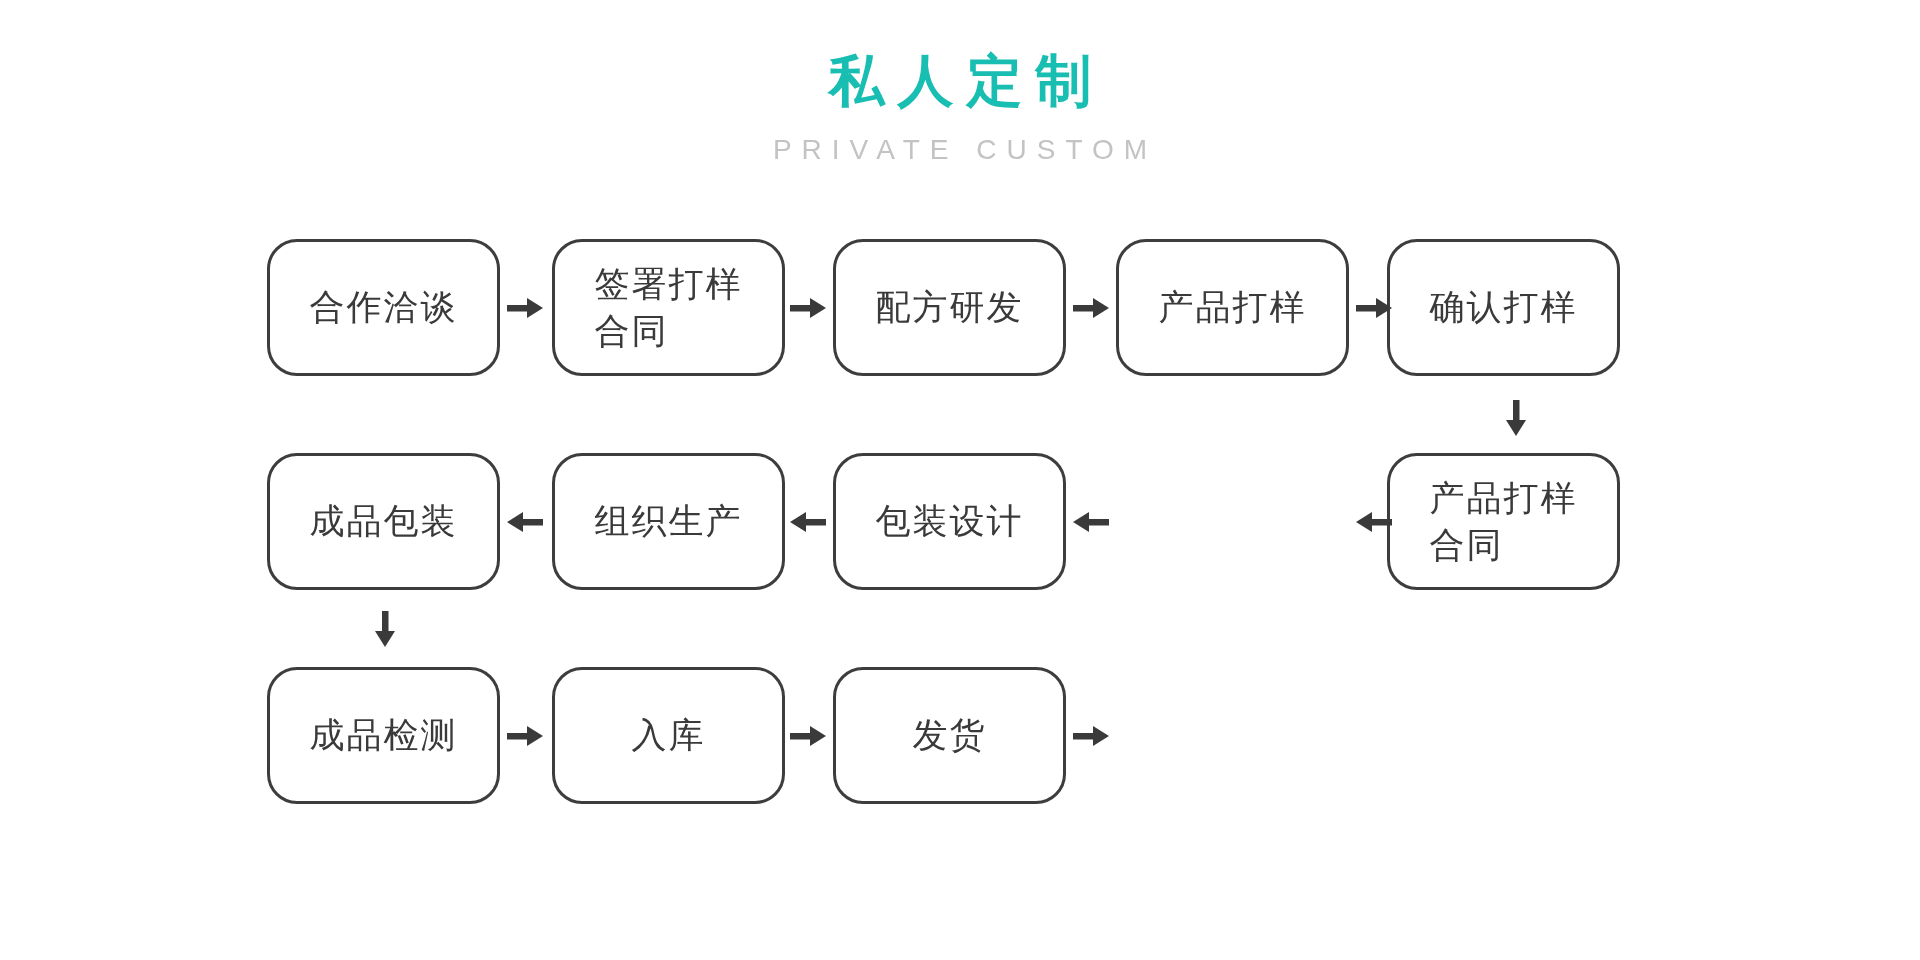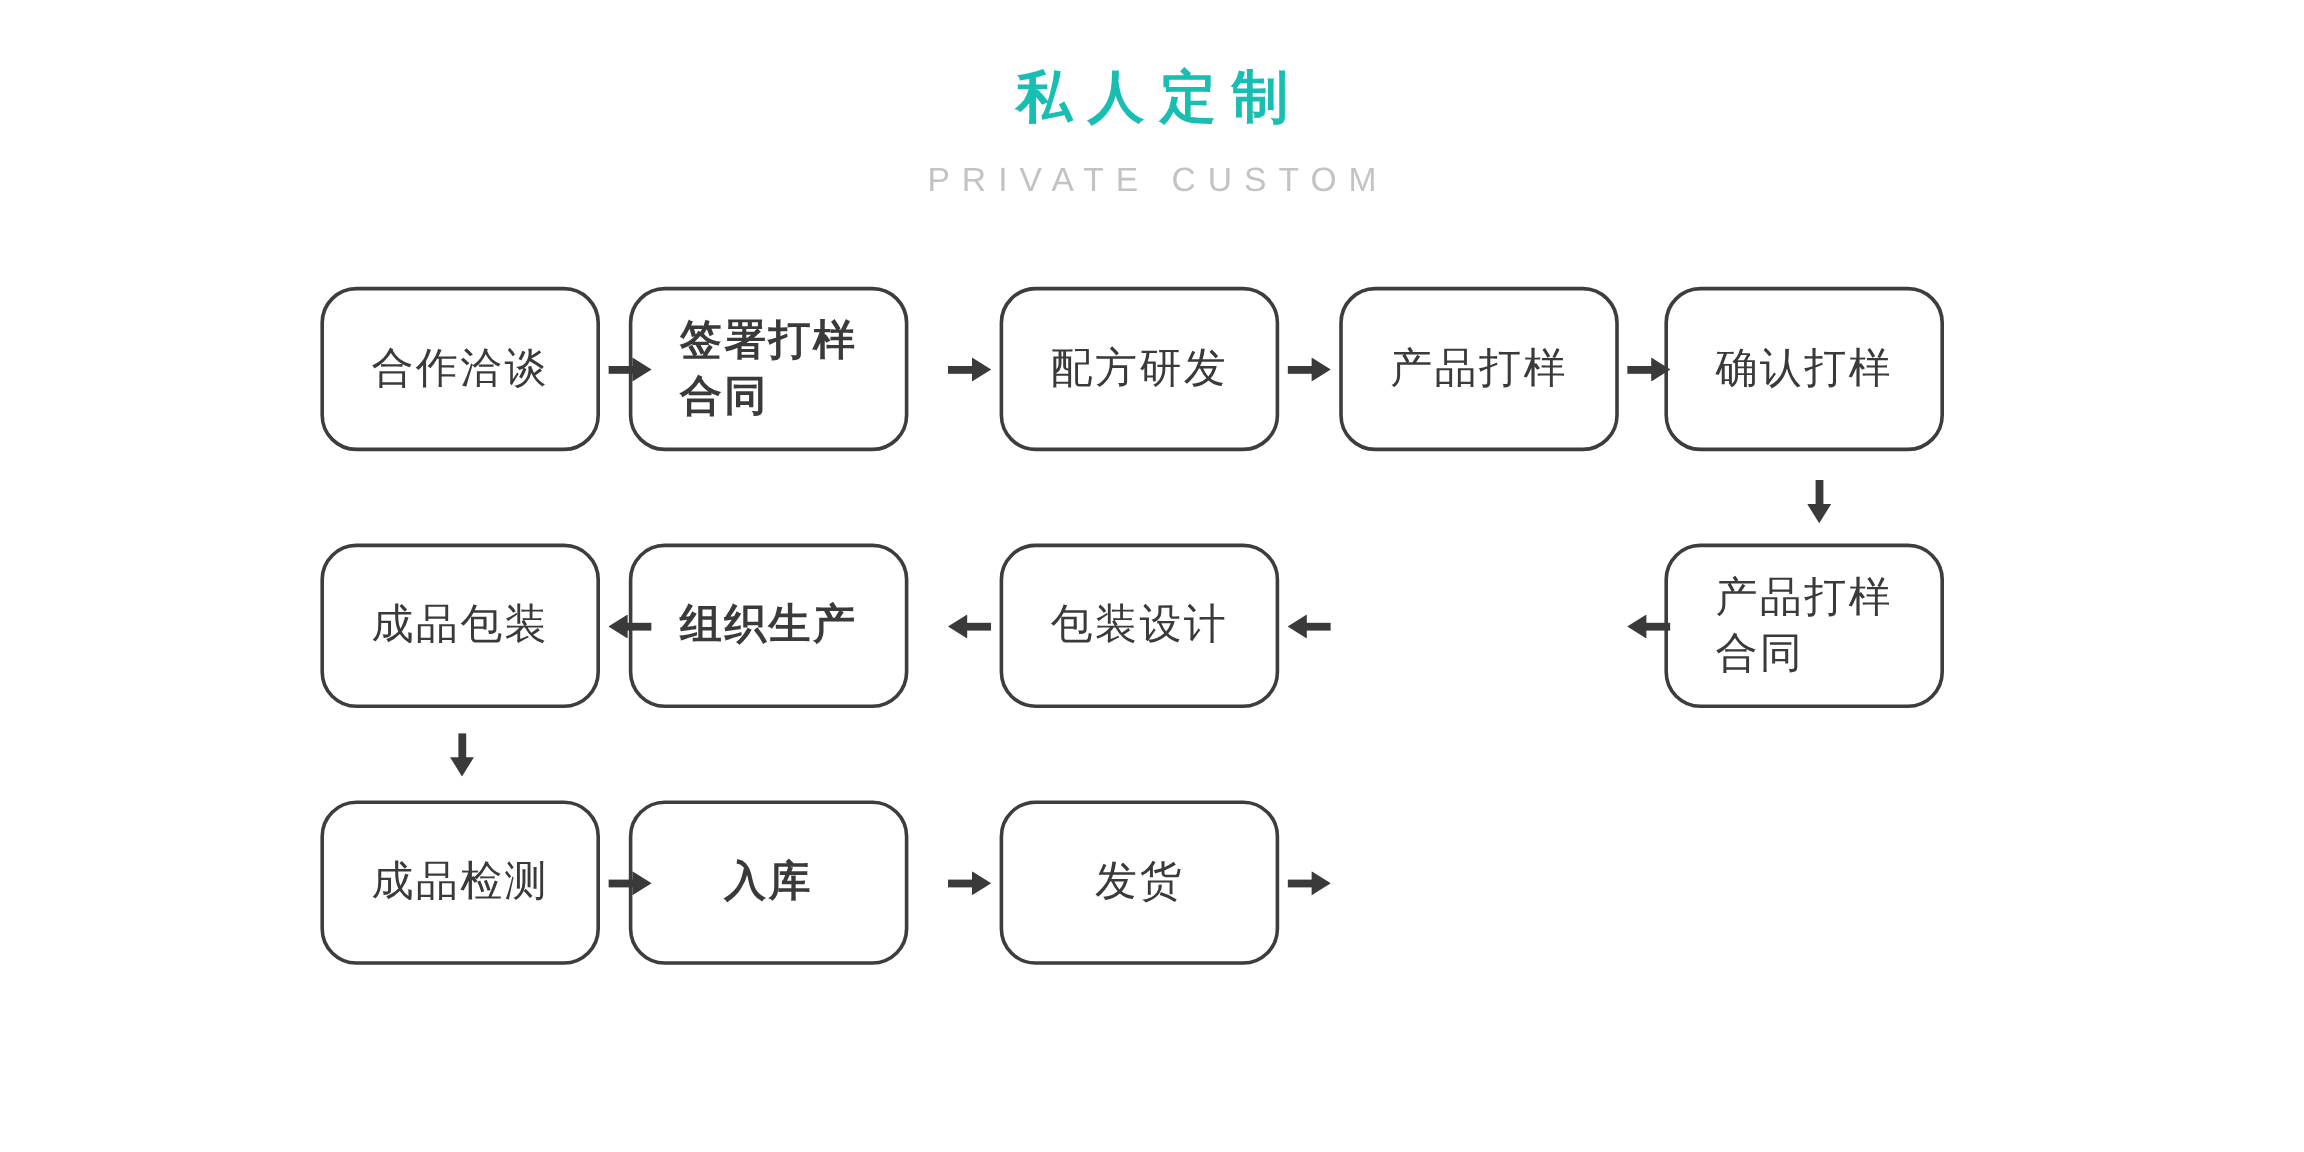--- a/index.html
+++ b/index.html
@@ -19,21 +19,21 @@
   
   .header {
     position: absolute;
     top: 52px;
     left: 0;
     width: 100%;
     text-align: center;
   }
   .title {
     margin: 0;
-    font-size: 47px;
+    font-size: 56px;
     font-weight: bold;
     line-height: 58px;
     letter-spacing: 13px;
     text-indent: 13px;
     color: #17beb1;
   }
   .subtitle {
     margin-top: 24px;
     font-size: 28px;
     font-weight: normal;
@@ -59,21 +59,21 @@
     font-size: 35px;
     color: #3a3a3a;
     letter-spacing: 2px;
     line-height: 1.32;
     white-space: pre-line;
     text-align: left;
   }
 
   
   .c1 { left: 267px; }
-  .c2 { left: 524px; font-weight: bold; }
+  .c2 { left: 552px; }
   .c3 { left: 833px; }
   .c4 { left: 1116px; }
   .c5 { left: 1387px; }
   
   .r1 { top: 239px; }
   .r2 { top: 453px; }
   .r3 { top: 667px; }
 
   
   .arrow {

